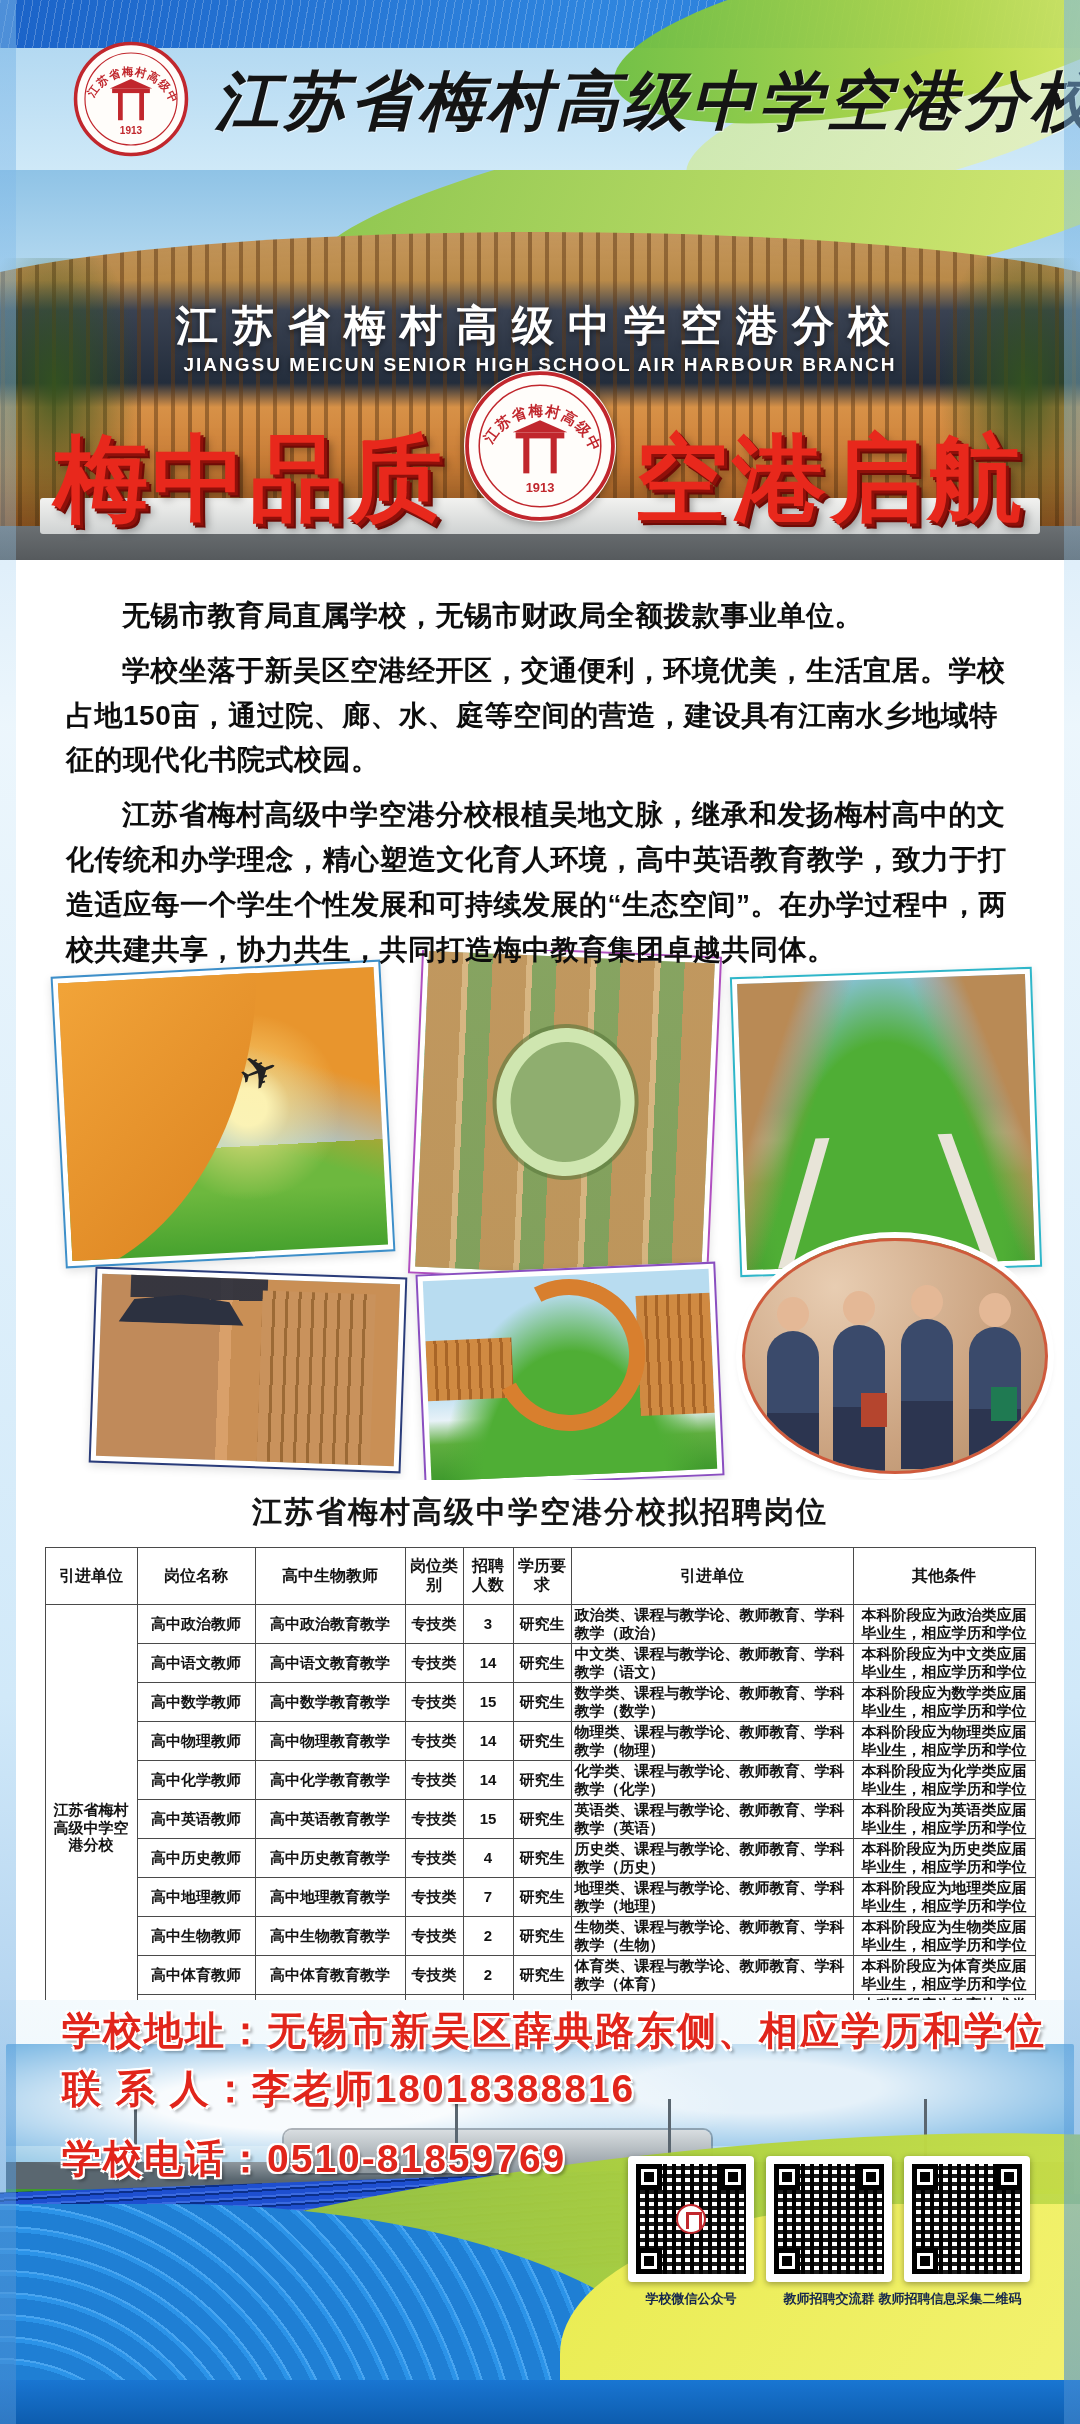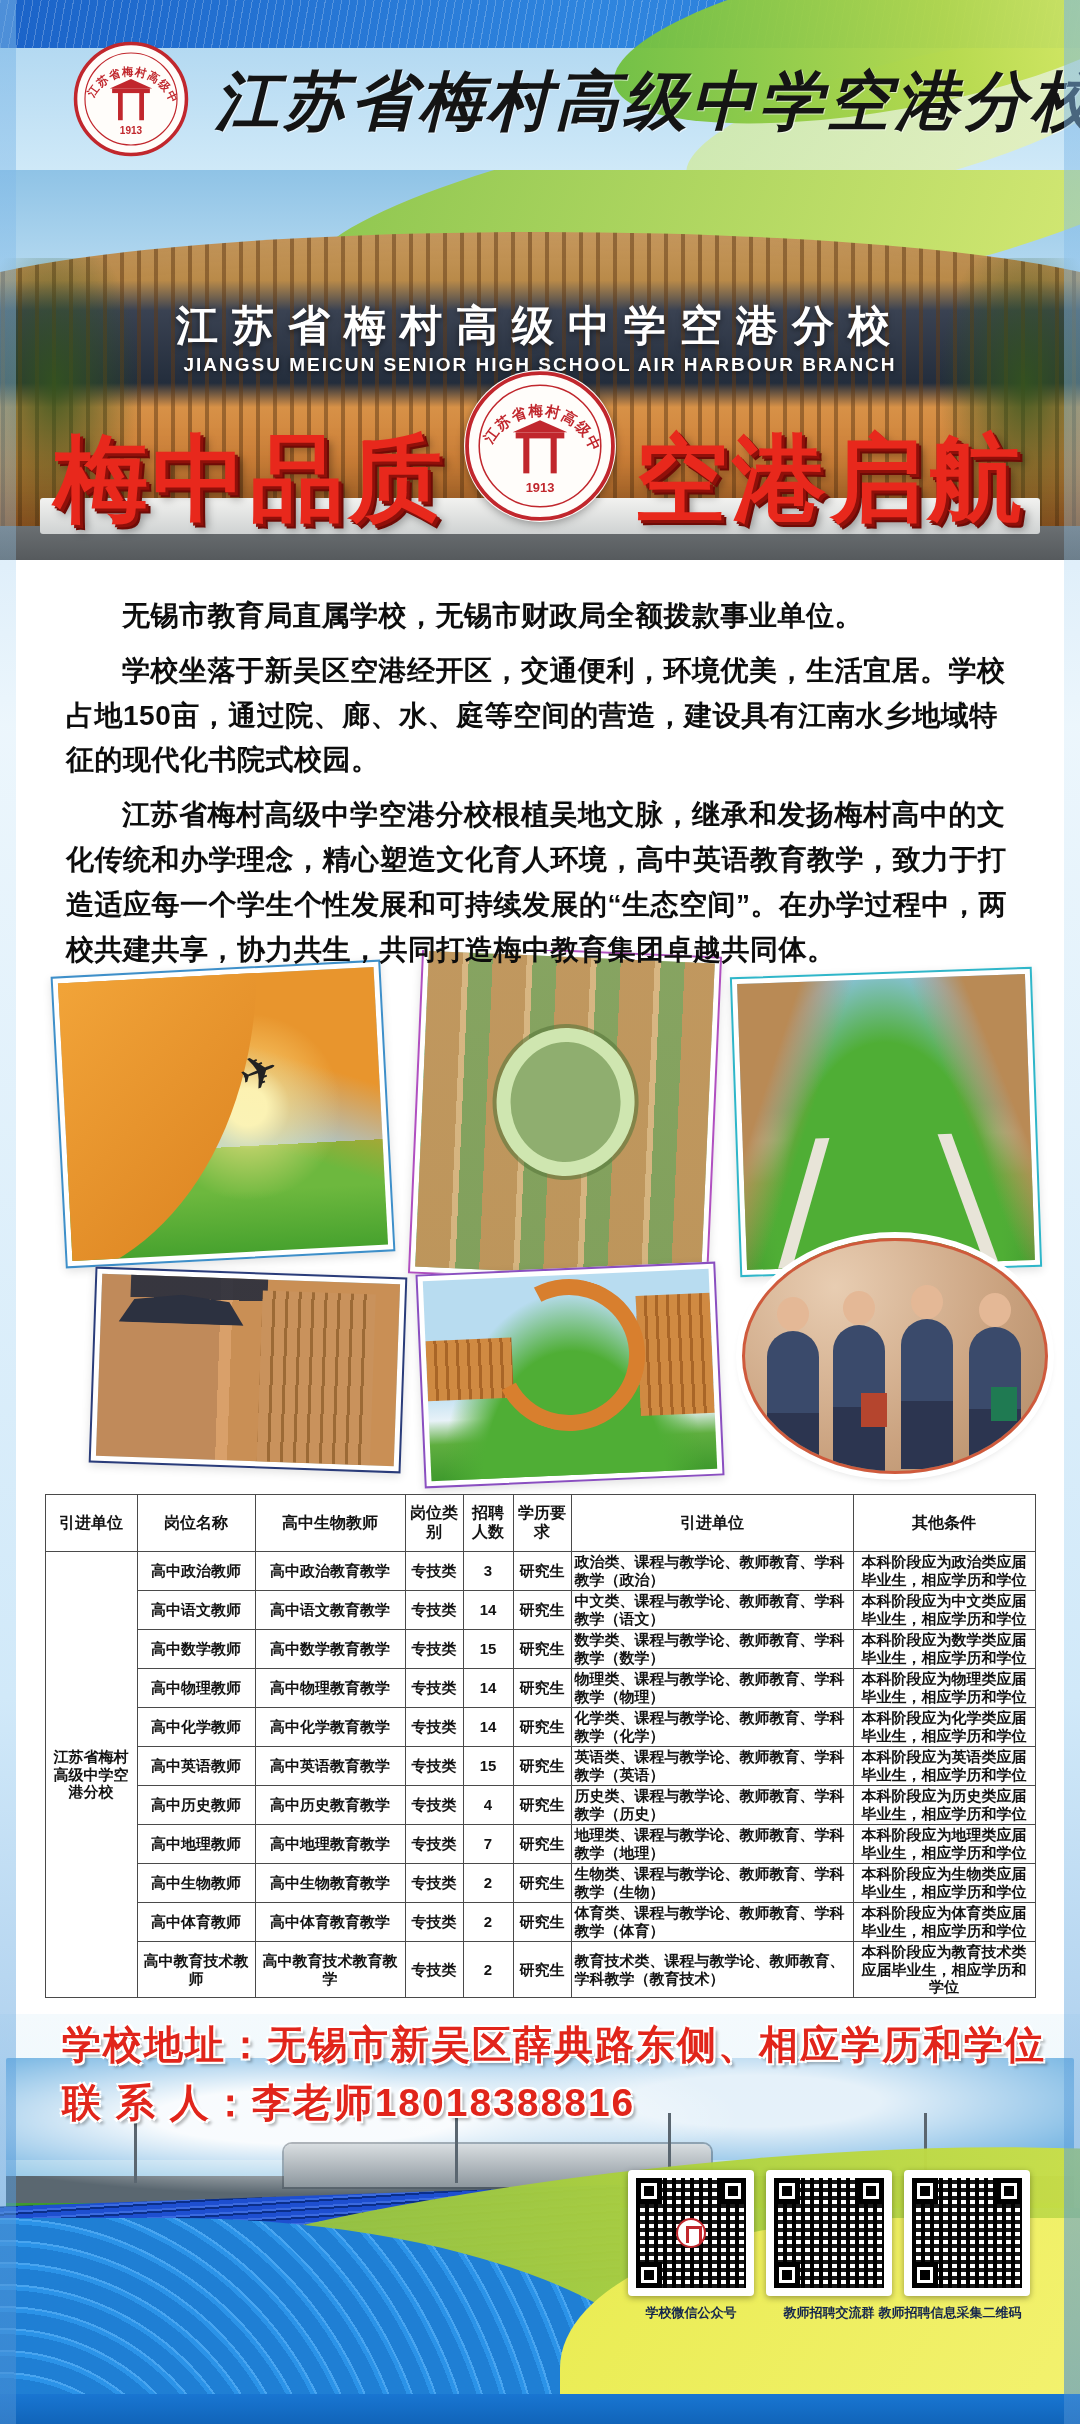--- a/index.html
+++ b/index.html
@@ -278,20 +278,21 @@
         <div class="figure f2"></div>
         <div class="figure f3"></div>
         <div class="figure f4"></div>
         <div class="book bk1"></div>
         <div class="book bk2"></div>
       </div>
     </div>
   </div>
 
   <div class="recruit">
+    <h2 class="recruit-title">江苏省梅村高级中学空港分校拟招聘岗位</h2>
     <table class="jobs">
       <colgroup>
         <col style="width:92px">
           <col style="width:118px">
           <col style="width:150px">
           <col style="width:58px">
         <col style="width:50px">
           <col style="width:58px">
           <col style="width:282px">
           <col style="width:182px">
@@ -416,20 +417,21 @@
   <div class="bottom">
     <div class="stadium">
       <div class="stand"></div>
       <div class="pole p1"></div>
       <div class="pole p2"></div>
       <div class="pole p3"></div>
       <div class="pole p4"></div>
     </div>
     <div class="red-line line-address">学校地址：无锡市新吴区薛典路东侧、相应学历和学位</div>
     <div class="red-line line-person">联 系 人：李老师18018388816</div>
+    <div class="red-line line-phone">学校电话：0510-81859769</div>
 
     <div class="waves">
       <div class="w-base"></div>
       <div class="w-stripes"></div>
       <div class="w-green"></div>
       <div class="w-arcs"></div>
       <div class="w-yellow"></div>
       <div class="w-blue-strip"></div>
     </div>
 

